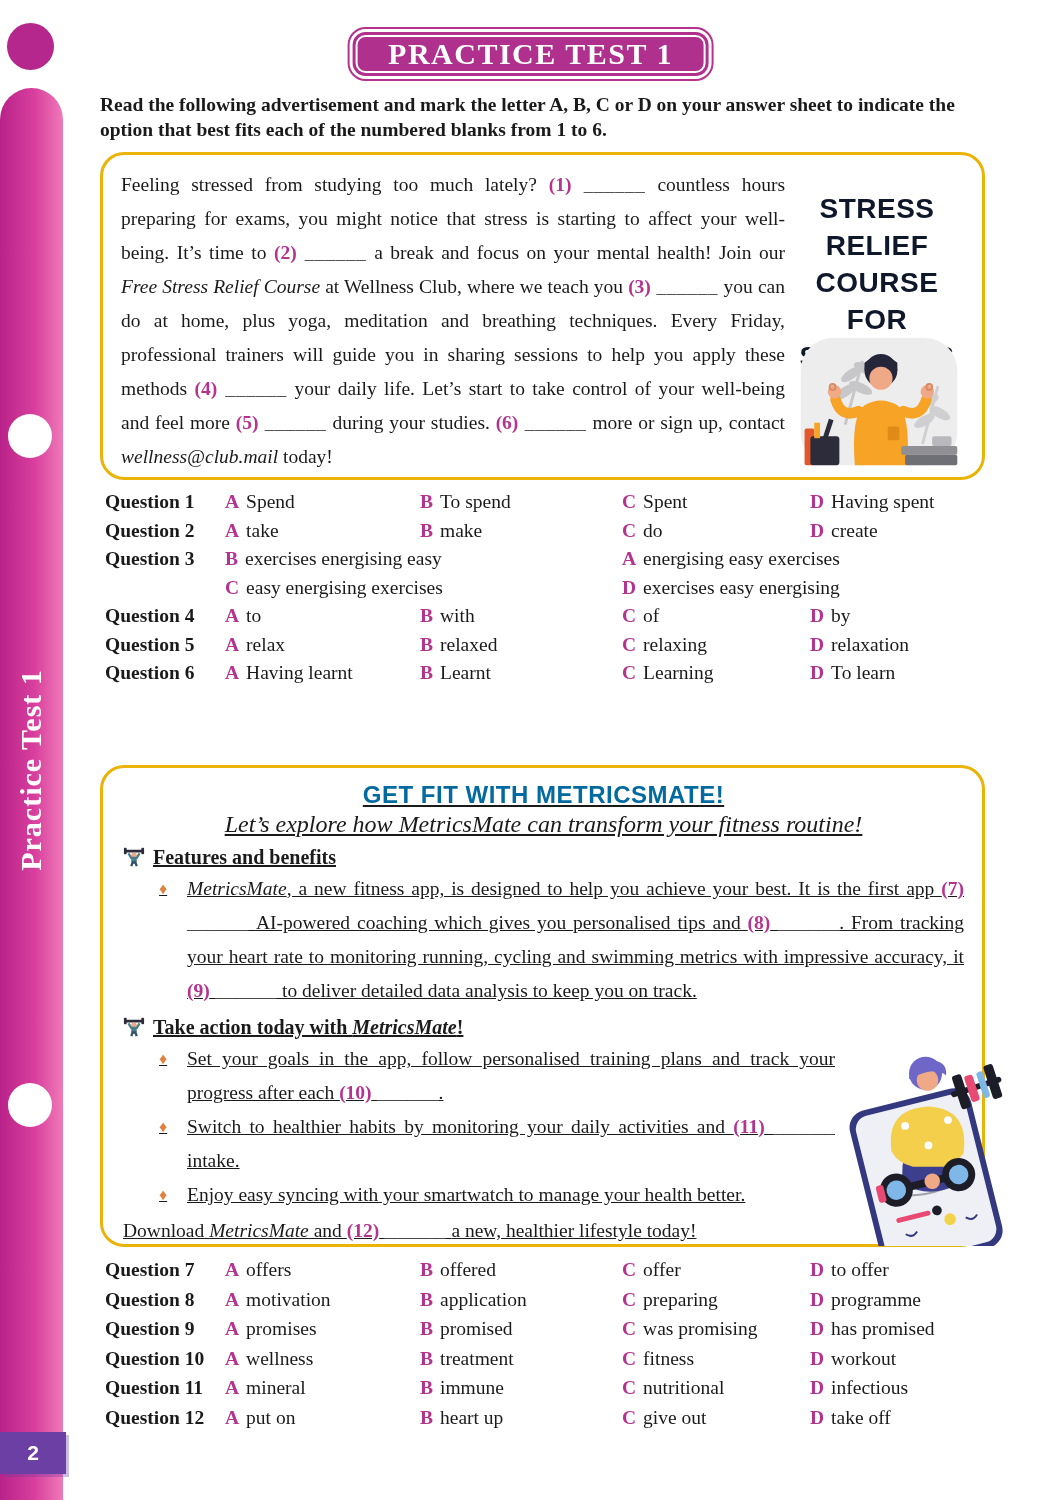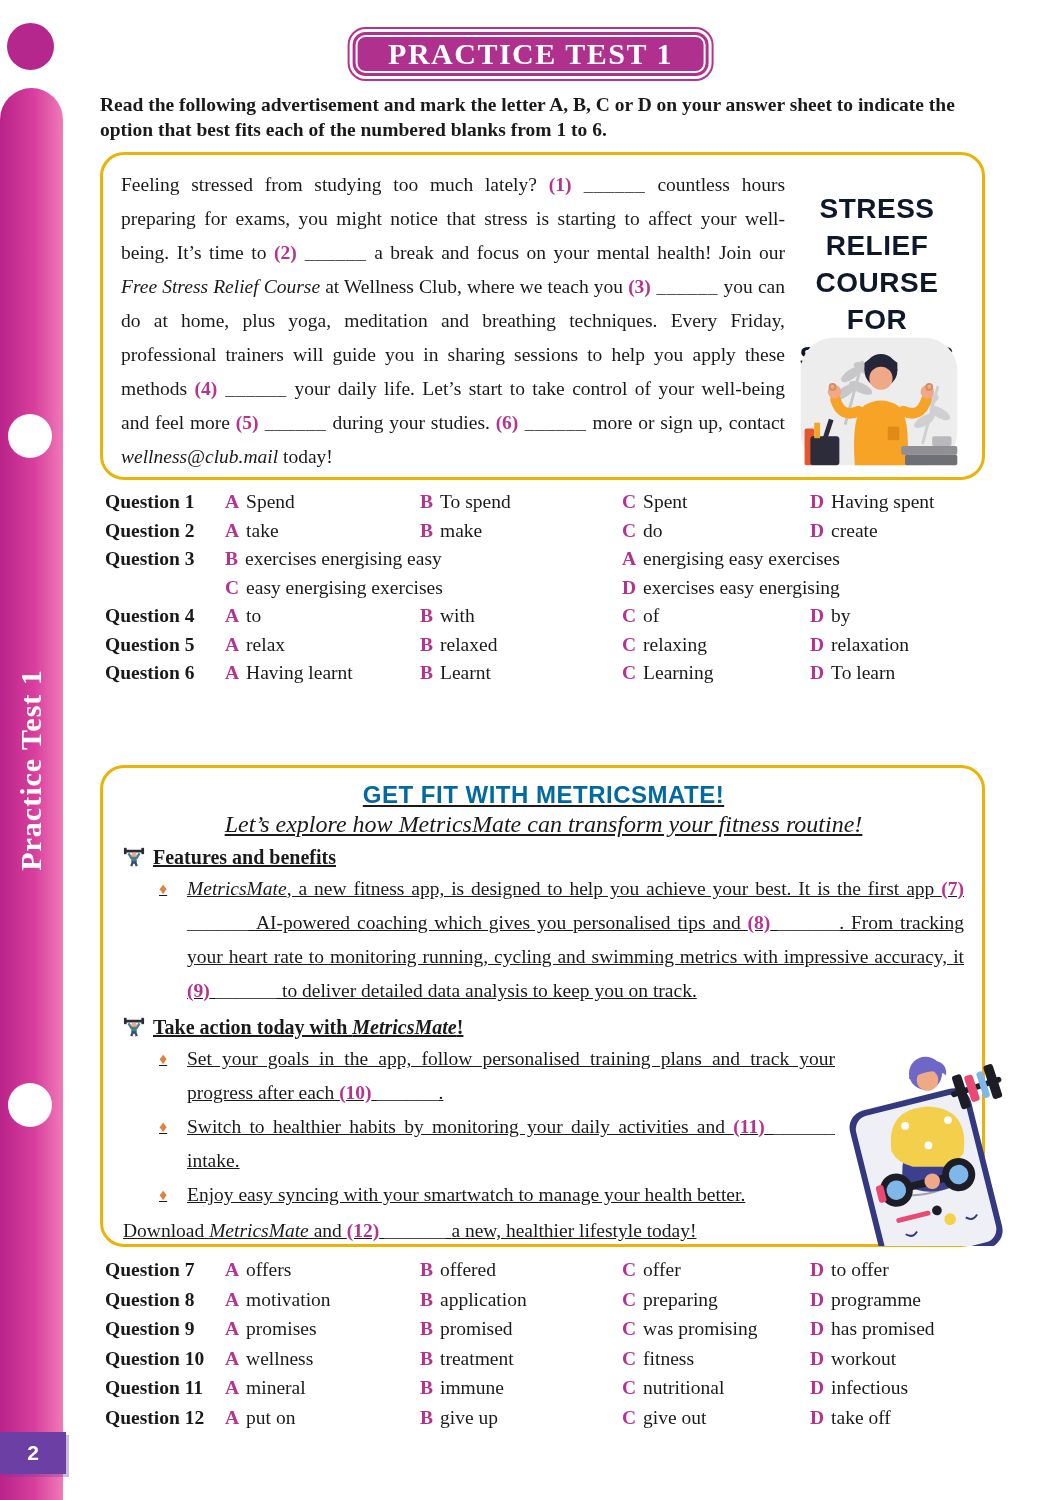--- a/index.html
+++ b/index.html
@@ -314,19 +314,19 @@
       <div class="q-row">
         <span class="q-label">Question 11</span>
         <span class="q-opt"><span class="q-key">A</span><span class="q-text">mineral</span></span>
         <span class="q-opt"><span class="q-key">B</span><span class="q-text">immune</span></span>
         <span class="q-opt"><span class="q-key">C</span><span class="q-text">nutritional</span></span>
         <span class="q-opt"><span class="q-key">D</span><span class="q-text">infectious</span></span>
       </div>
       <div class="q-row">
         <span class="q-label">Question 12</span>
         <span class="q-opt"><span class="q-key">A</span><span class="q-text">put on</span></span>
-        <span class="q-opt"><span class="q-key">B</span><span class="q-text">give up</span></span>
+        <span class="q-opt"><span class="q-key">B</span><span class="q-text">heart up</span></span>
         <span class="q-opt"><span class="q-key">C</span><span class="q-text">give out</span></span>
         <span class="q-opt"><span class="q-key">D</span><span class="q-text">take off</span></span>
       </div>
     </div>
 
 </div>
 
 </body></html>

